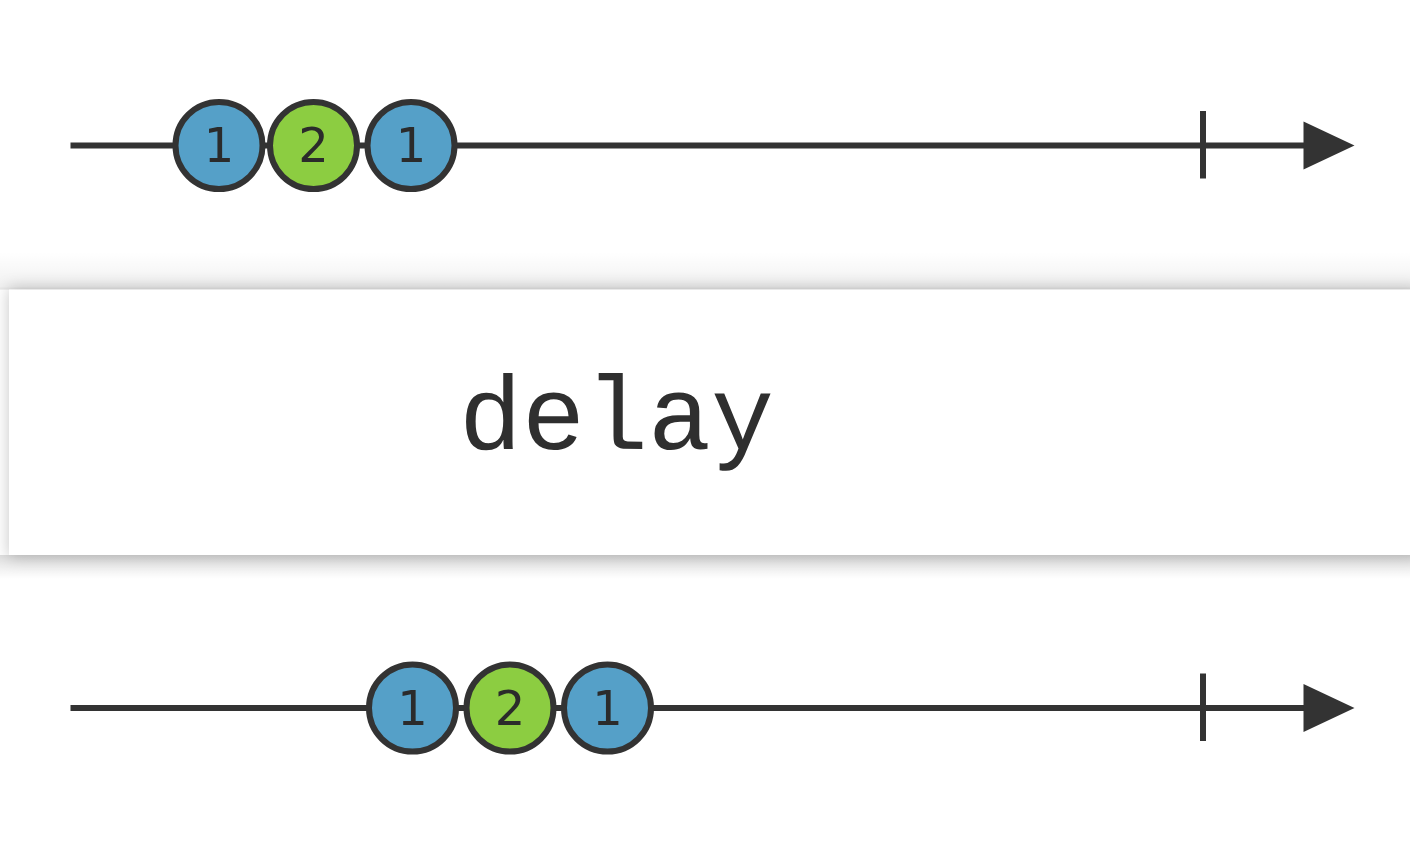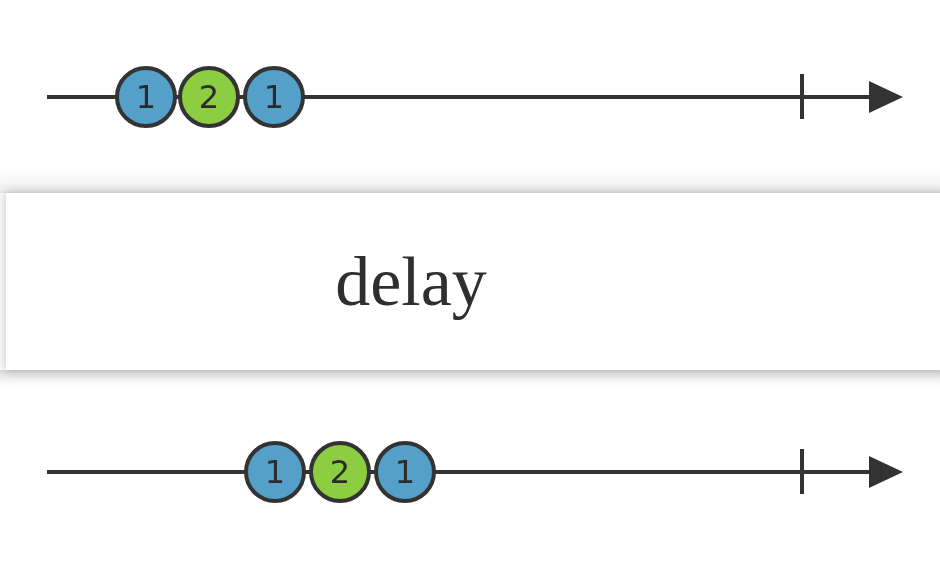--- a/index.html
+++ b/index.html
@@ -43,21 +43,21 @@
     width: 940px;
     height: 177px;
     background: #ffffff;
     box-shadow: 0 0 10px 1px rgba(0,0,0,0.22);
     display: flex;
     align-items: center;
     justify-content: center;
     box-sizing: border-box;
   }
   .operator-label {
-    font-family: Liberation Serif, serif;
+    font-family: Liberation Mono, monospace;
     font-size: 70px;
     line-height: 1;
     color: #2f2f2f;
     letter-spacing: 0px;
     margin-left: -130px;
     user-select: none;
   }
 
   
   .seam-top {

